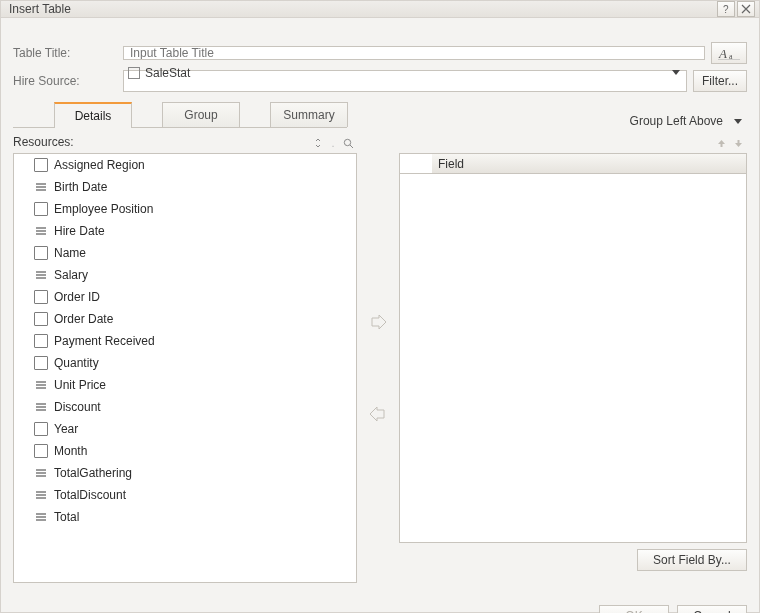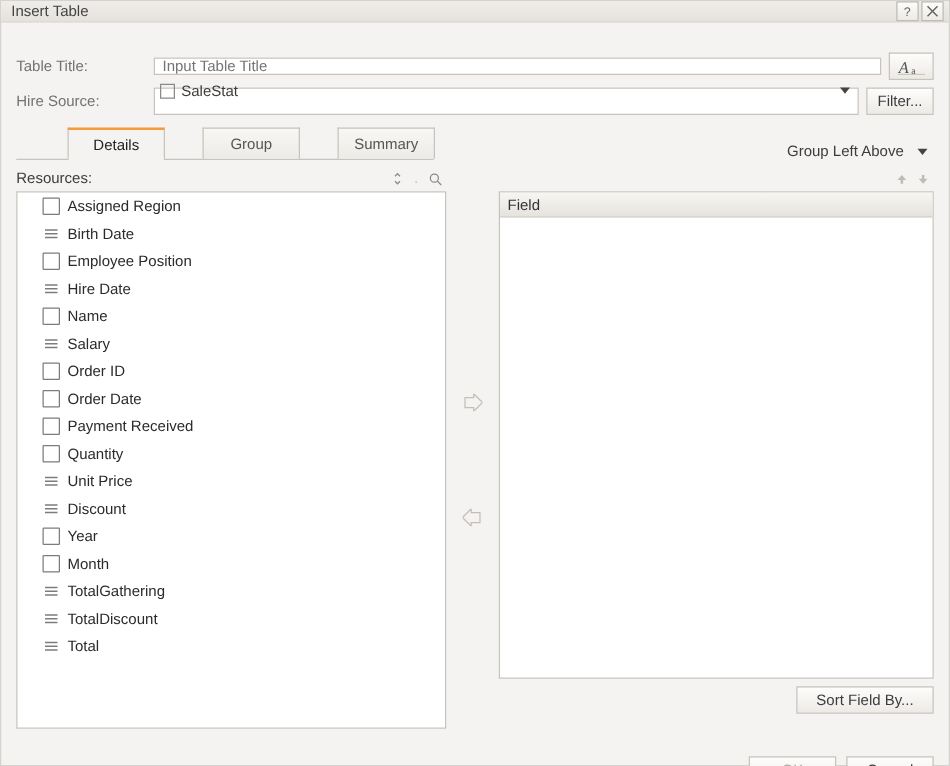--- a/index.html
+++ b/index.html
@@ -218,20 +218,21 @@
     border-bottom: 1px solid #c8c4bd;
   }
   .col-head {
     flex: 1;
     border-right: 1px solid #c8c4bd;
     background: linear-gradient(#f7f6f3, #e6e3dd);
     display: flex;
     align-items: center;
     padding: 0 6px;
     color: #333;
+    margin-left: 32px;
   }
   .col-head:last-child { border-right: none; }
 
   .item {
     display: flex;
     height: 22px;
     padding: 0 4px 0 18px;
     color: #2b2b2b;
     cursor: default;
   }

